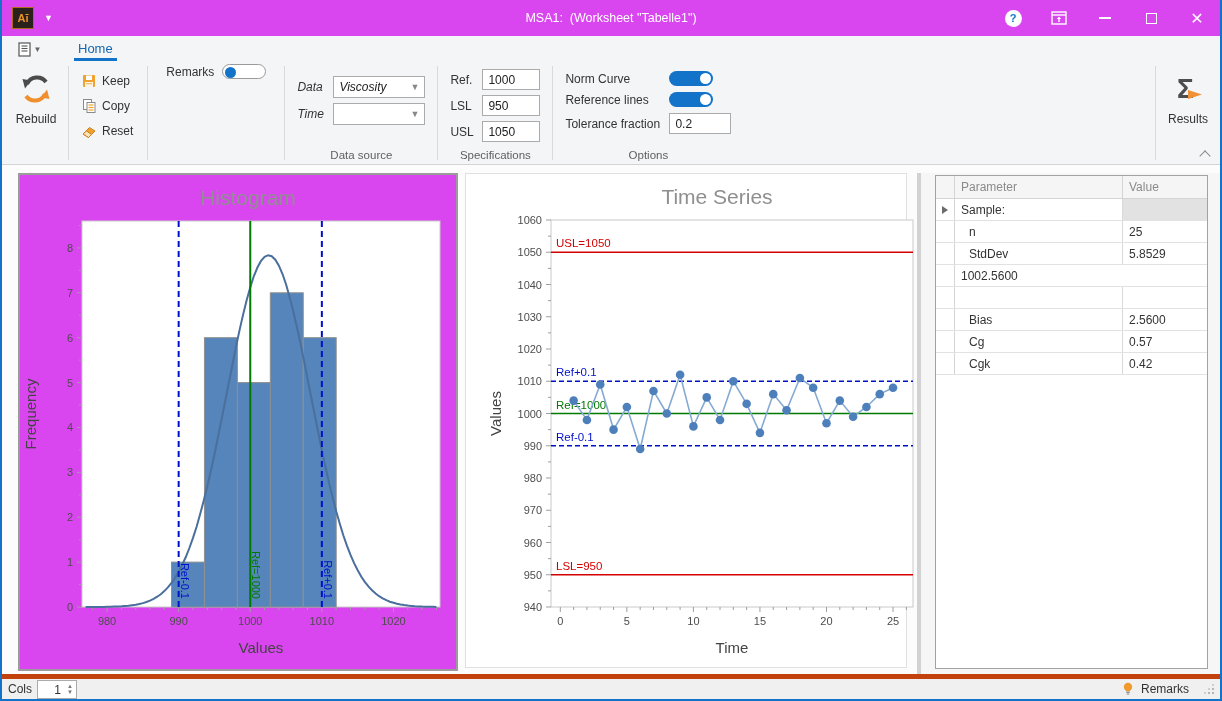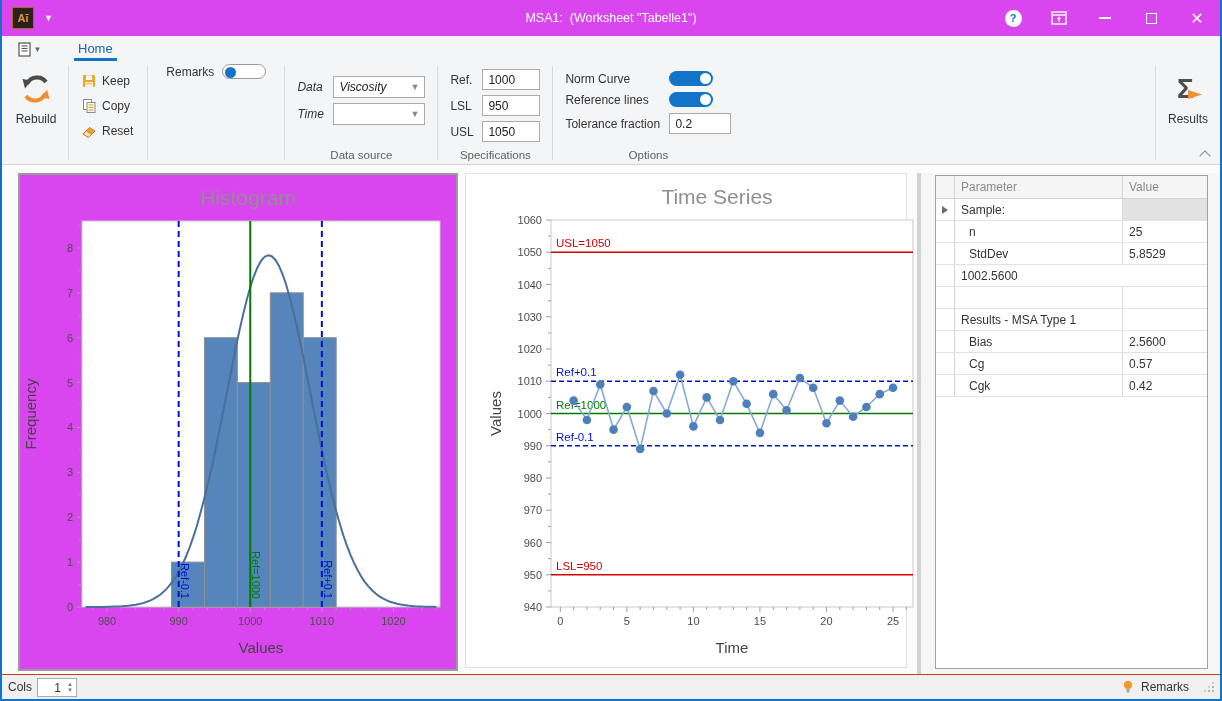--- a/index.html
+++ b/index.html
@@ -72,21 +72,21 @@
   .trow { display:flex; height:22px; border-bottom:1px solid #e2e2e2; background:#fff; }
   .c-sel { flex:0 0 19px; border-right:1px solid #d4d4d4; display:flex; align-items:center; justify-content:center; }
   .c-par { flex:0 0 168px; border-right:1px solid #d9d9d9; display:flex; align-items:center; padding-left:14px; }
   .c-par.grouped { padding-left:6px; }
   .c-val { flex:1; display:flex; align-items:center; padding-left:6px; }
   .c-val.shaded { background:#e2e2e2; }
   .thead .c-par { padding-left:6px; border-right:1px solid #d4d4d4; }
   .sel-tri { width:0; height:0; border-top:4px solid transparent; border-bottom:4px solid transparent; border-left:6px solid #6b6b6b; }
 
   
-  .statusbar { flex:0 0 25px; background:#f0f0f0; border-top:1px solid #c2410c; display:flex; align-items:center;
+  .statusbar { flex:0 0 25px; background:#f0f0f0; border-top:5px solid #c2410c; display:flex; align-items:center;
                font-size:12px; color:#333; padding:0 4px 0 6px; }
   .spin { width:40px; height:19px; background:#fff; border:1px solid #ababab; display:flex; margin-left:5px; }
   .spin .val { flex:1; text-align:right; padding:2px 3px 0 0; font-size:12px; }
   .spin .arrows { width:12px; display:flex; flex-direction:column; align-items:center; justify-content:center; color:#777; }
   .spin .arrows span { font-size:6px; line-height:6px; }
   .sb-right { margin-left:auto; display:flex; align-items:center; gap:7px; }
   .grip { position:relative; width:14px; height:14px; margin-left:6px; }
   .grip::after { content:''; position:absolute; right:2px; bottom:2px; width:2px; height:2px; background:#b5b5b5;
                  box-shadow:-4px 0 #b5b5b5, 0 -4px #b5b5b5, -8px 0 #cfcfcf, -4px -4px #cfcfcf, 0 -8px #cfcfcf; }
   svg text { font-family:"Liberation Sans",sans-serif; }
@@ -493,25 +493,20 @@
                 <div class="c-sel"></div>
                 <div class="c-val">1002.5600</div>
               </div>
               <div class="trow">
                 <div class="c-sel"></div>
                 <div class="c-par grouped"></div>
                 <div class="c-val"></div>
               </div>
               <div class="trow">
                 <div class="c-sel"></div>
-                <div class="c-par grouped">Results - MSA Type 1</div>
-                <div class="c-val"></div>
-              </div>
-              <div class="trow">
-                <div class="c-sel"></div>
                 <div class="c-par">Bias</div>
                 <div class="c-val">2.5600</div>
               </div>
               <div class="trow">
                 <div class="c-sel"></div>
                 <div class="c-par">Cg</div>
                 <div class="c-val">0.57</div>
               </div>
               <div class="trow">
                 <div class="c-sel"></div>

